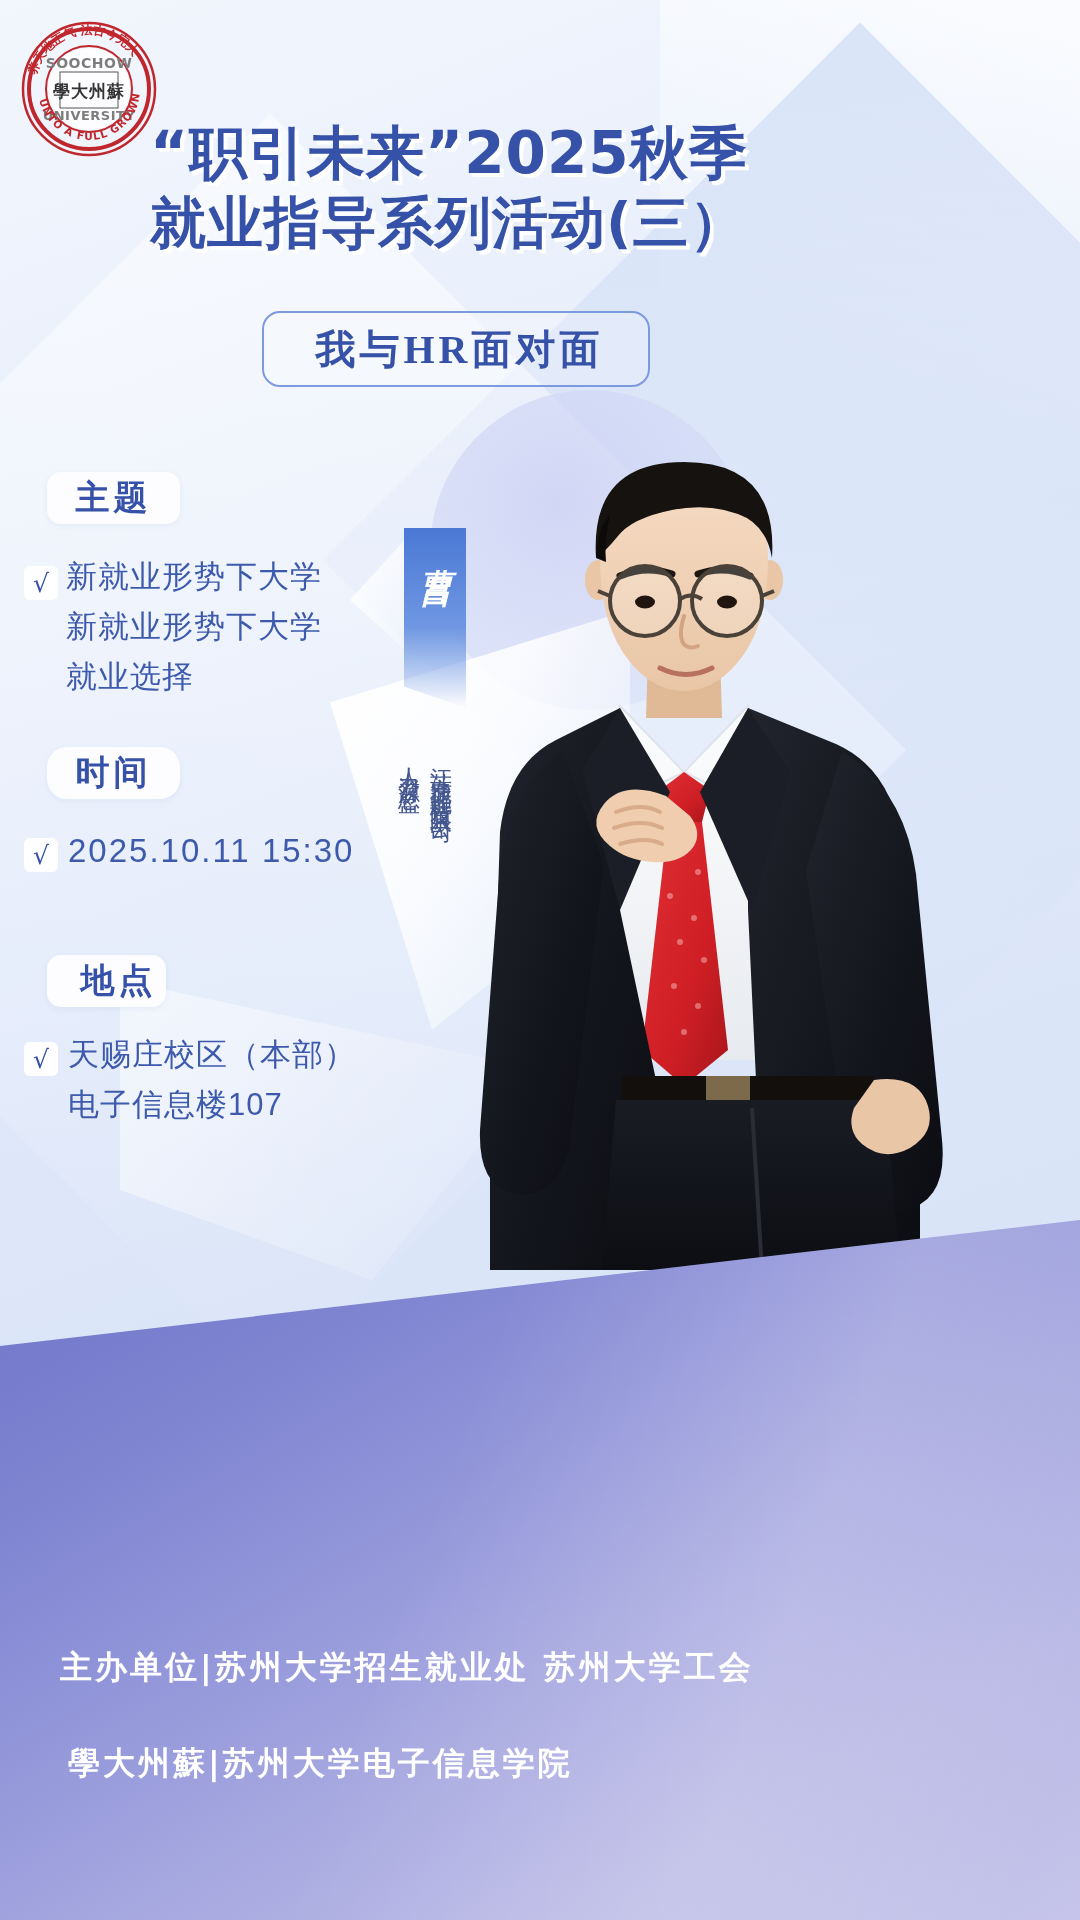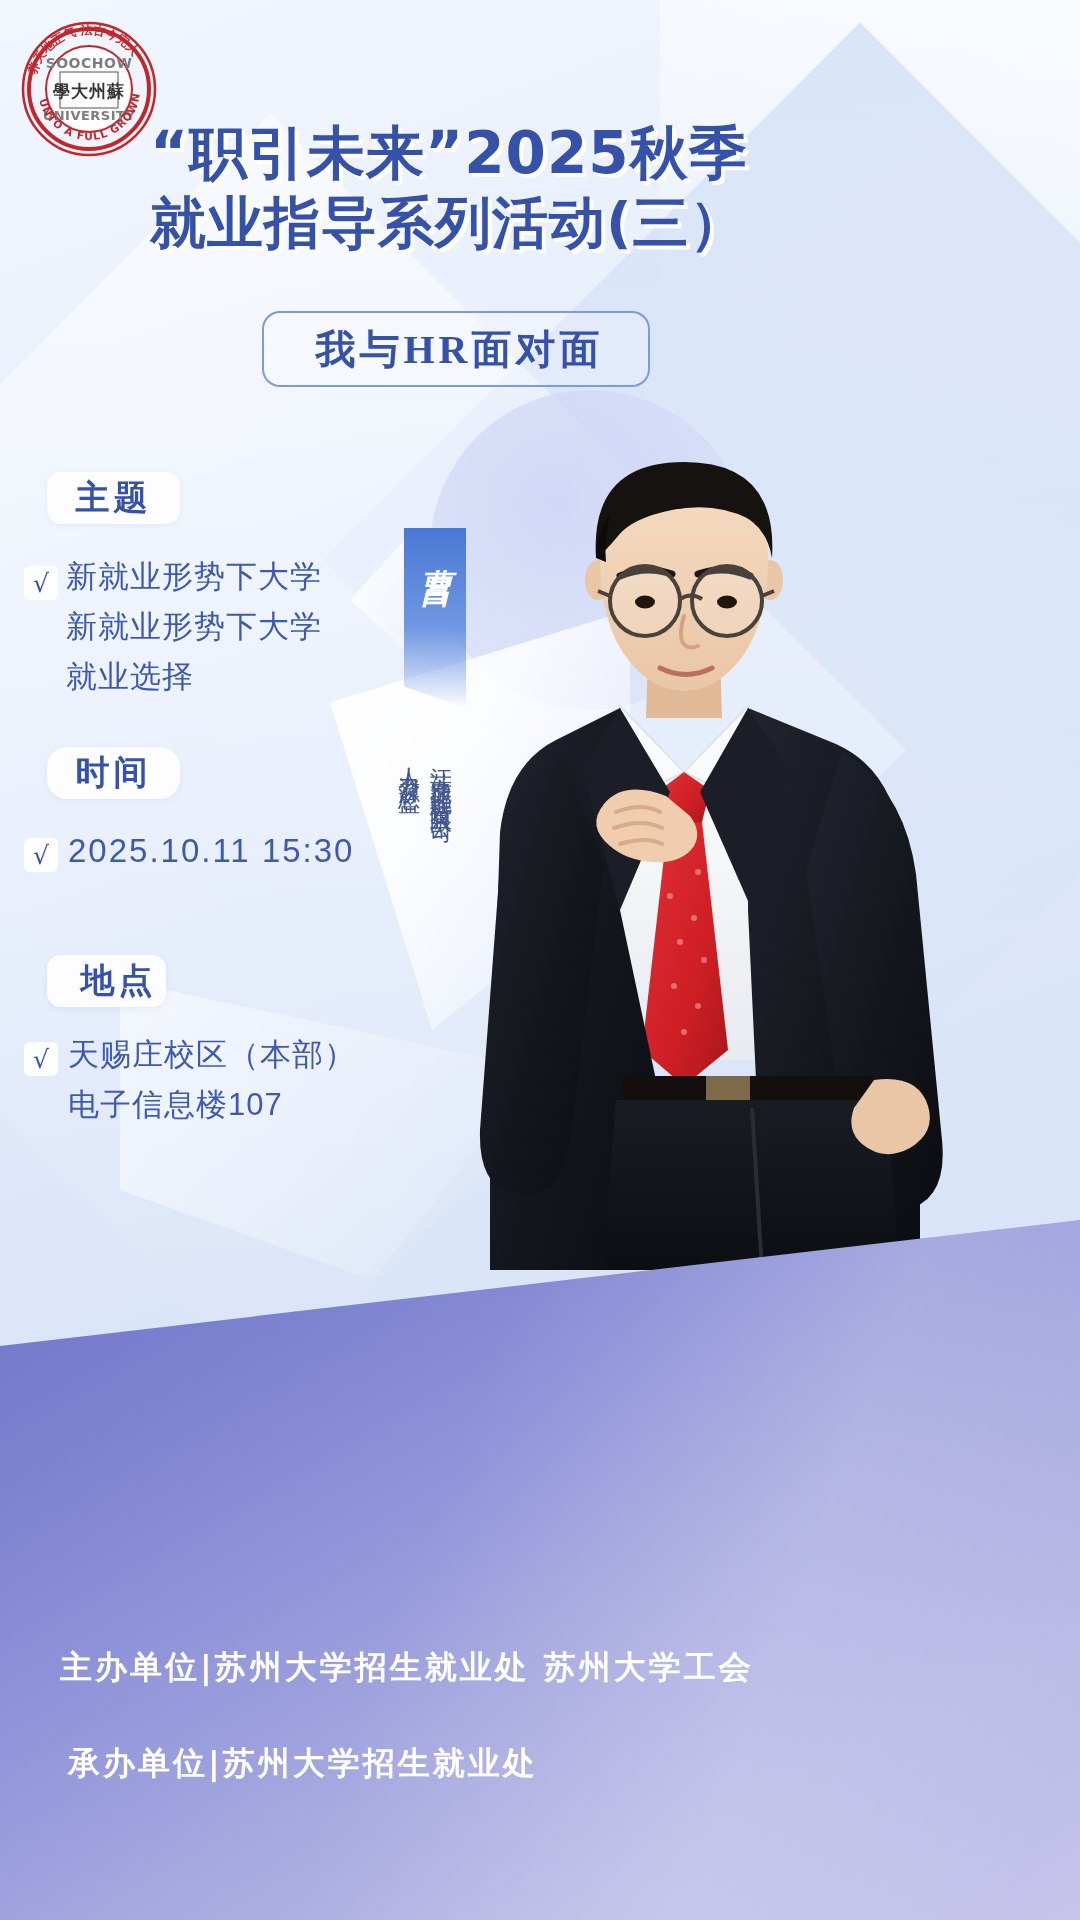--- a/index.html
+++ b/index.html
@@ -378,15 +378,15 @@
       <path d="M146 660 L416 660 L430 830 L132 830 Z" fill="url(#trouser)"></path>
       <path d="M282 668 L292 830" stroke="#2a2d36" stroke-width="4" fill="none"></path>
 
       <path d="M404 640 q44 -6 54 26 q8 26 -18 42 q-26 14 -48 -4 q-16 -14 -8 -36 Z" fill="#e9c6a6"></path>
     </svg>
   </div>
 
   <div class="footer"></div>
   <div class="footer-shine"></div>
   <div class="footer-line f1">主办单位|苏州大学招生就业处  苏州大学工会</div>
-  <div class="footer-line f2">承办单位|苏州大学招生就业处</div>
+  <div class="footer-line f2">學大州蘇|苏州大学电子信息学院</div>
 
 </div>
 
 </body></html>

